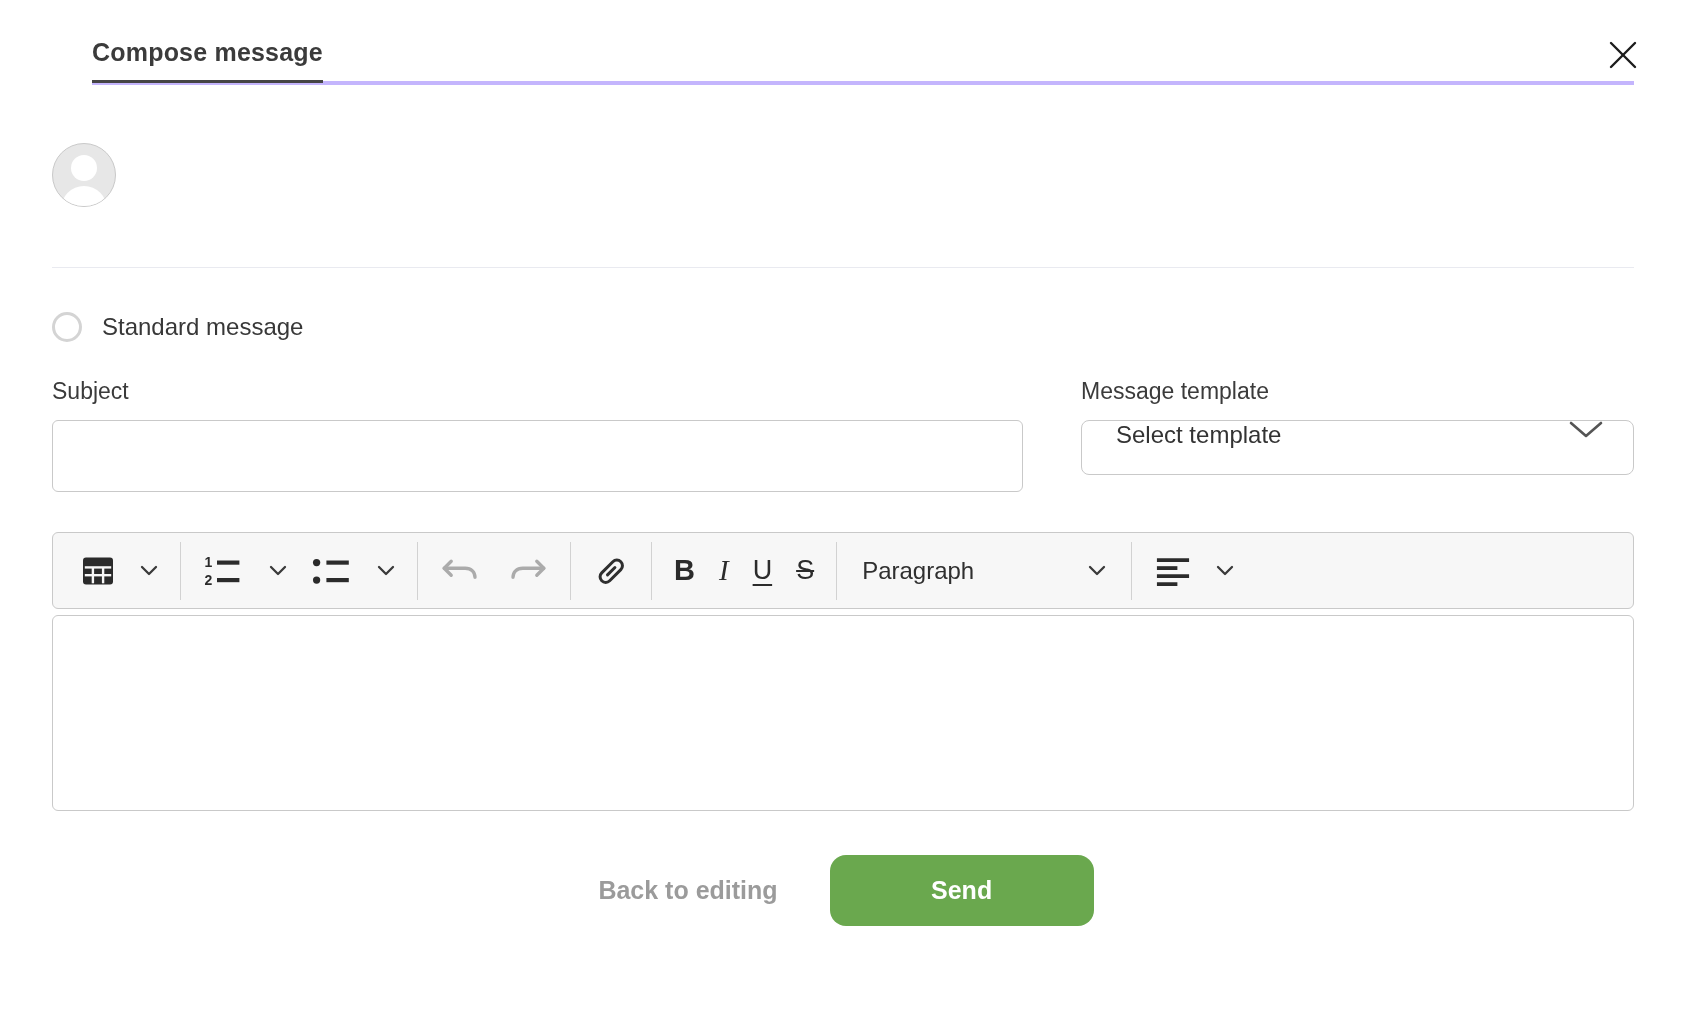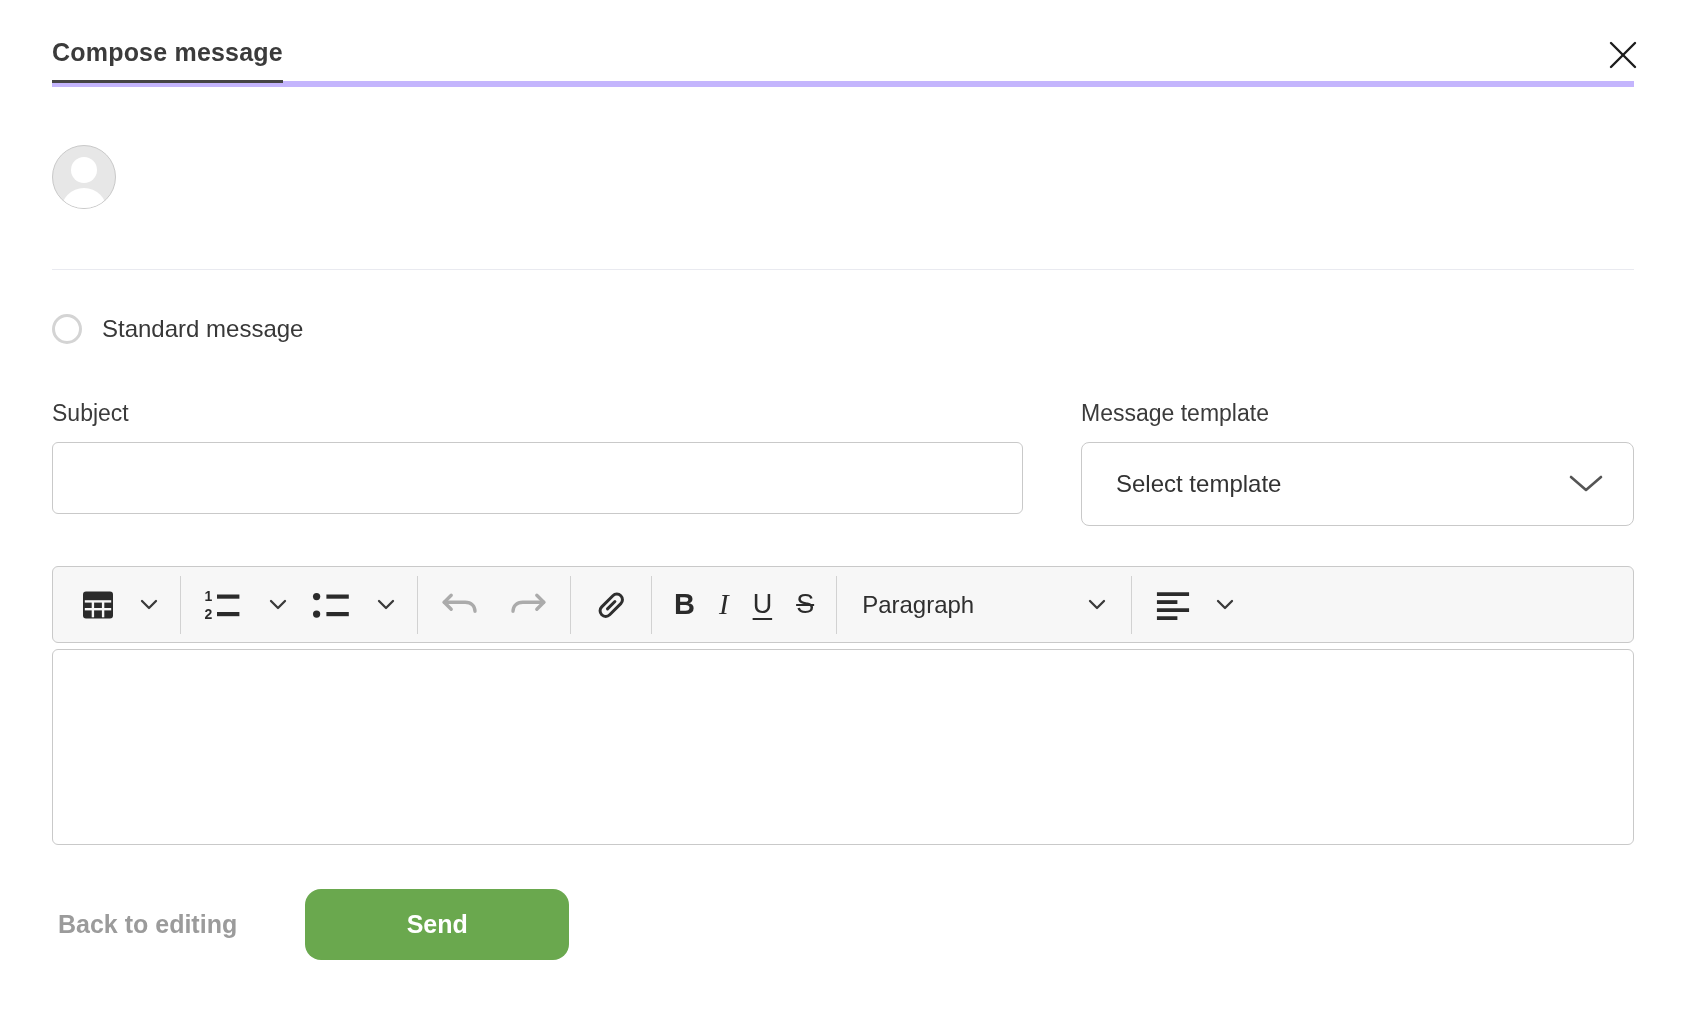--- a/index.html
+++ b/index.html
@@ -7,21 +7,21 @@
   body {
     width: 1686px; height: 1014px;
     background: #ffffff;
     font-family: "Liberation Sans", sans-serif;
     color: #3b3b3b;
     overflow: hidden;
   }
   .modal { padding: 0 52px; height: 100%; position: relative; }
 
   
-  .header { position: relative; padding-top: 38px; border-bottom: 6px solid #c4b5fd; }
+  .header { position: relative; padding-top: 38px; border-bottom: 4px solid #c4b5fd; margin-left: 40px; }
   .title {
     display: inline-block; font-size: 25px; font-weight: bold;
     padding-bottom: 13px; border-bottom: 3px solid #454545; margin-bottom: -2px;
     letter-spacing: 0.2px;
   }
   .close-btn {
     position: absolute; right: -8px; top: 36px;
     width: 38px; height: 38px; display: flex; align-items: center; justify-content: center;
     cursor: pointer;
   }
@@ -46,32 +46,32 @@
   .radio-label { font-size: 24px; color: #383838; }
   .radio { width: 30px; height: 30px; border-radius: 50%; flex: 0 0 auto; position: relative; }
   .radio.unchecked { border: 3px solid #d4d4d4; background: #fff; }
   .radio.checked { border: 4px solid var(--accent, #3f83dc); background: #fff; }
   .radio.checked::after {
     content: ""; position: absolute; width: 14px; height: 14px; border-radius: 50%;
     background: var(--accent, #3f83dc); left: 50%; top: 50%; transform: translate(-50%, -50%);
   }
 
   
-  .form-row { display: flex; gap: 58px; margin-top: 56px; }
+  .form-row { display: flex; gap: 58px; margin-top: 36px; }
   .field-left { flex: 1; }
   .field-right { width: 553px; flex: 0 0 auto; }
   .field-label { font-size: 23px; color: #3b3b3b; margin-bottom: 15px; }
   .text-input {
     width: 100%; height: 72px; border: 1px solid #c9c9c9; border-radius: 6px;
     font-size: 24px; padding: 0 24px; color: #333; outline: none; background: #fff;
     font-family: "Liberation Sans", sans-serif;
   }
   .select-box {
-    height: 84px; border: 1px solid #c9c9c9; border-radius: 8px; background: #fff;
-    display: flex; align-items: center; justify-content: space-between;
+    height: 55px; border: 1px solid #c9c9c9; border-radius: 8px; background: #fff;
+    display: flex; align-items: flex-start; justify-content: space-between;
     padding: 0 30px 0 34px; font-size: 24px; color: #333; cursor: pointer;
   }
 
   
   .editor { margin-top: 40px; }
   .toolbar {
     height: 77px; background: #f7f7f7; border: 1px solid #c9c9c9; border-radius: 6px;
     display: flex; align-items: center; padding: 0 18px;
   }
   .tb-btn {
@@ -85,21 +85,21 @@
   .fmt-u { font-size: 27px; text-decoration: underline; text-underline-offset: 5px; color: #2b2b2b; }
   .fmt-s { font-size: 27px; text-decoration: line-through; color: #2b2b2b; }
   .tb-paragraph { width: 268px; display: flex; align-items: center; justify-content: space-between; padding: 0 12px 0 12px; height: 56px; cursor: pointer; }
   .tb-paragraph-label { font-size: 24px; color: #2f2f2f; }
   .editor-body {
     margin-top: 6px; height: 196px; border: 1px solid #c9c9c9; border-radius: 6px;
     background: #fff; padding: 18px 24px; font-size: 24px; color: #333; outline: none;
   }
 
   
-  .footer { display: flex; justify-content: flex-start; align-items: center; gap: 62px; margin-top: 44px; }
+  .footer { display: flex; justify-content: center; align-items: center; gap: 46px; margin-top: 44px; }
   .back-btn { font-size: 25px; font-weight: bold; color: #9b9b9b; cursor: pointer; background: none; border: none; font-family: "Liberation Sans", sans-serif; }
   .send-btn {
     width: 264px; height: 71px; background: var(--green, #6aa84e); color: #ffffff;
     font-size: 25px; font-weight: bold; border: none; border-radius: 16px;
     display: flex; align-items: center; justify-content: center; cursor: pointer;
     font-family: "Liberation Sans", sans-serif;
   }
   svg { display: block; }
 </style>
 </head>

